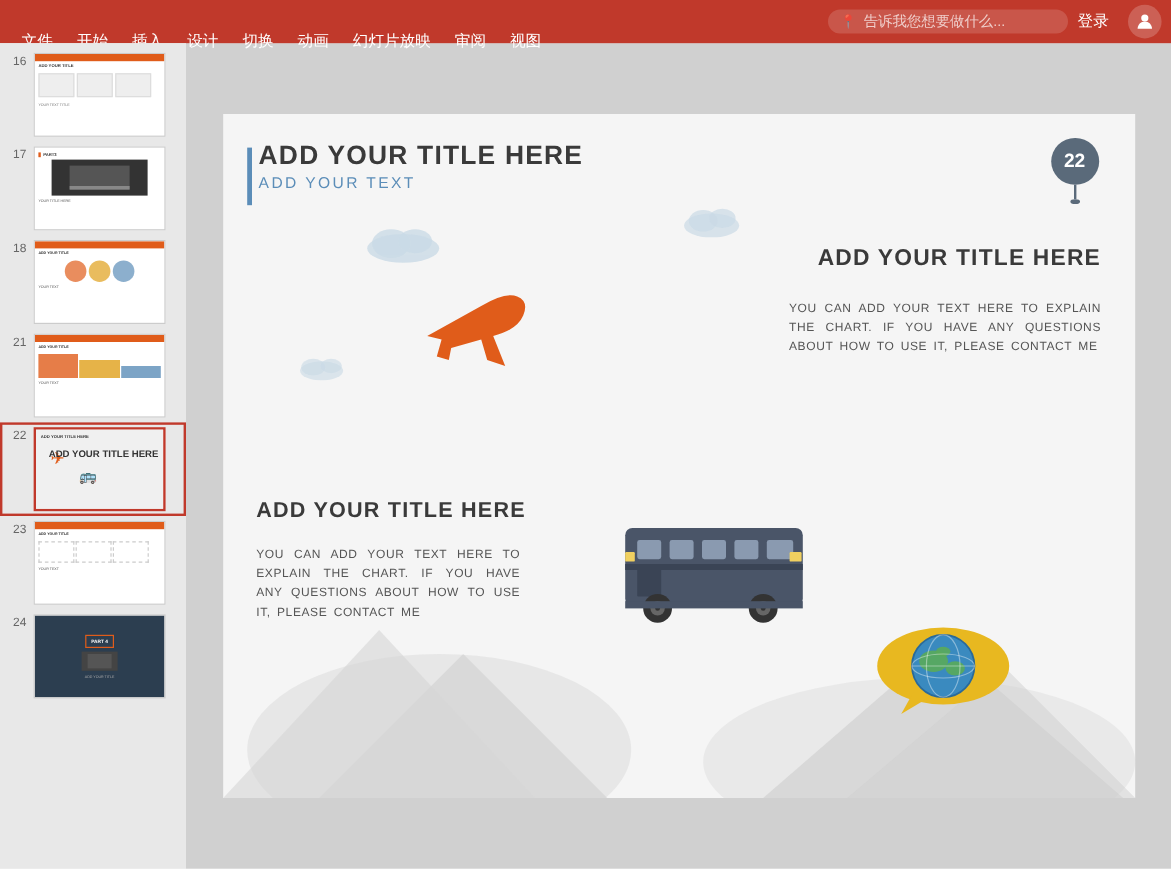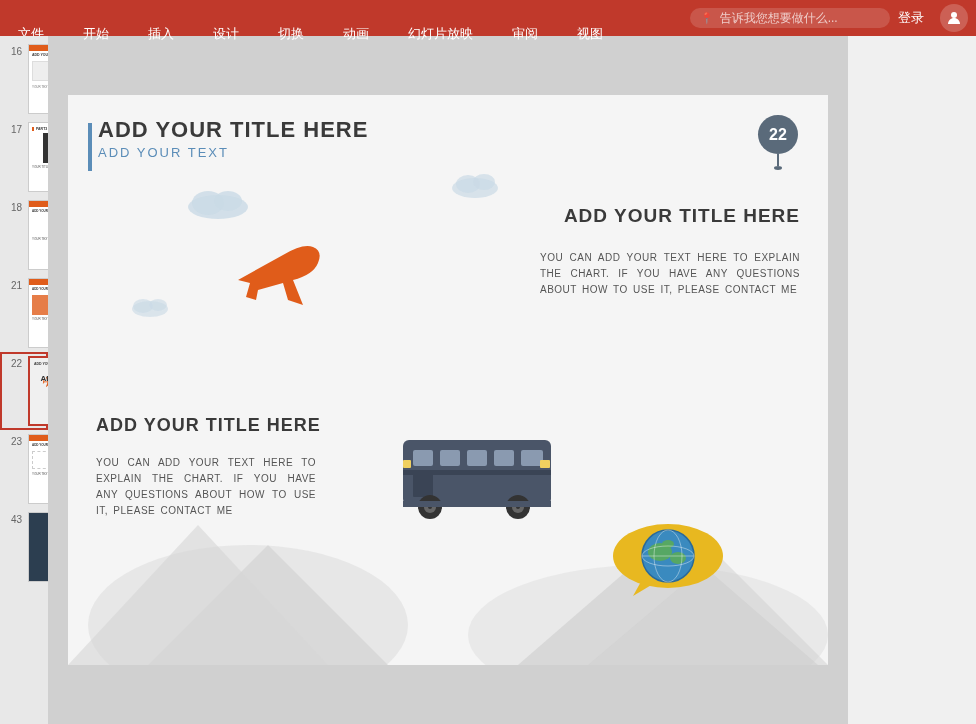--- a/index.html
+++ b/index.html
@@ -12,21 +12,21 @@
       background: #c0392b;
       display: flex;
       align-items: center;
       padding: 0 8px;
       color: white;
       font-size: 13px;
       position: relative;
     }
     .menu-items {
       display: flex;
-      gap: 19px;
+      gap: 0;
       flex: 1;
       margin-top: 32px;
     }
     .menu-item {
       padding: 4px 10px;
       cursor: pointer;
       border-radius: 2px;
       color: white;
       font-size: 13px;
     }
@@ -68,21 +68,21 @@
       border-radius: 50%;
       display: flex;
       align-items: center;
       justify-content: center;
       cursor: pointer;
     }
 
     
     #main-layout {
       display: flex;
-      width: 848px;
+      width: 976px;
       height: 688px;
     }
 
     
     #sidebar {
       width: 155px;
       height: 688px;
       background: #e8e8e8;
       overflow-y: auto;
       position: relative;
@@ -451,21 +451,21 @@
           <div style="display:flex; gap:1px; padding:2px 3px;">
             <div style="width:30px;height:18px;border:1px dashed #ccc;"></div>
             <div style="width:30px;height:18px;border:1px dashed #ccc;"></div>
             <div style="width:30px;height:18px;border:1px dashed #ccc;"></div>
           </div>
           <div style="font-size:3px; color:#555; padding:1px 3px;">YOUR TEXT</div>
         </div>
       </div>
 
       <div class="slide-thumb">
-        <span class="slide-num">43</span>
+        <span class="slide-num">24</span>
         <div class="slide-preview preview-24">
           <div style="background:#2c3e50; width:100%; height:100%; display:flex; flex-direction:column; align-items:center; justify-content:center;">
             <div style="font-size:4px; font-weight:bold; color:white; text-transform:uppercase; border:1px solid #e05c1a; padding:2px 4px; margin-bottom:3px;">PART 4</div>
             <div style="width:30px;height:16px;background:#444; display:flex; align-items:center; justify-content:center;">
               <div style="width:20px;height:12px;background:#555;"></div>
             </div>
             <div style="font-size:3px; color:#aaa; margin-top:3px;">ADD YOUR TITLE</div>
           </div>
         </div>
       </div>

